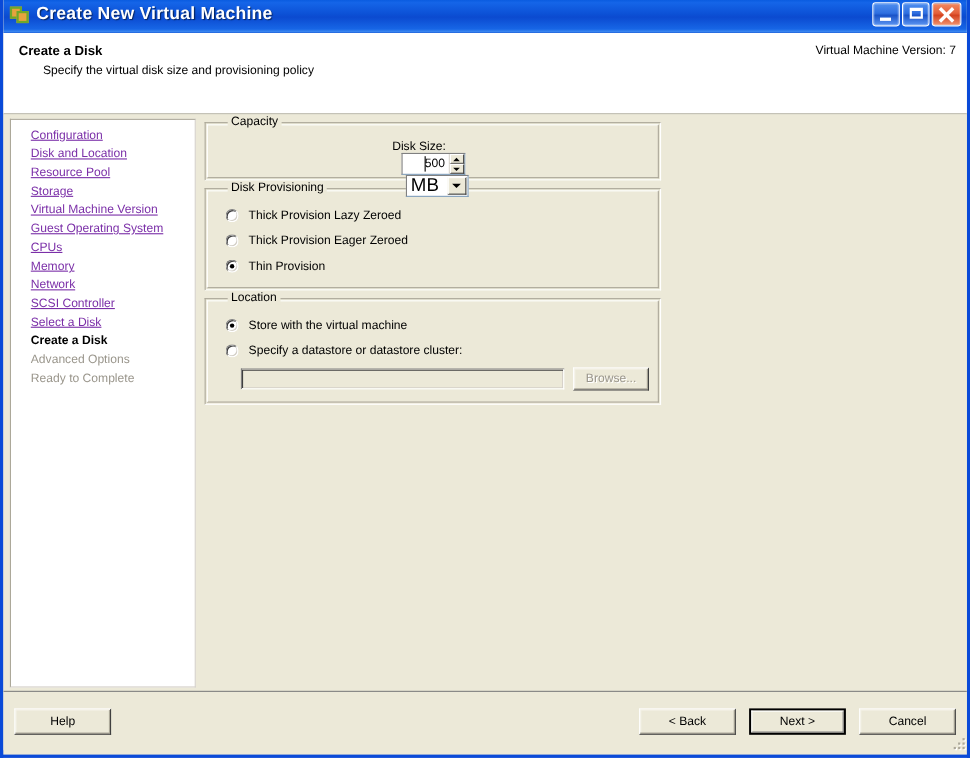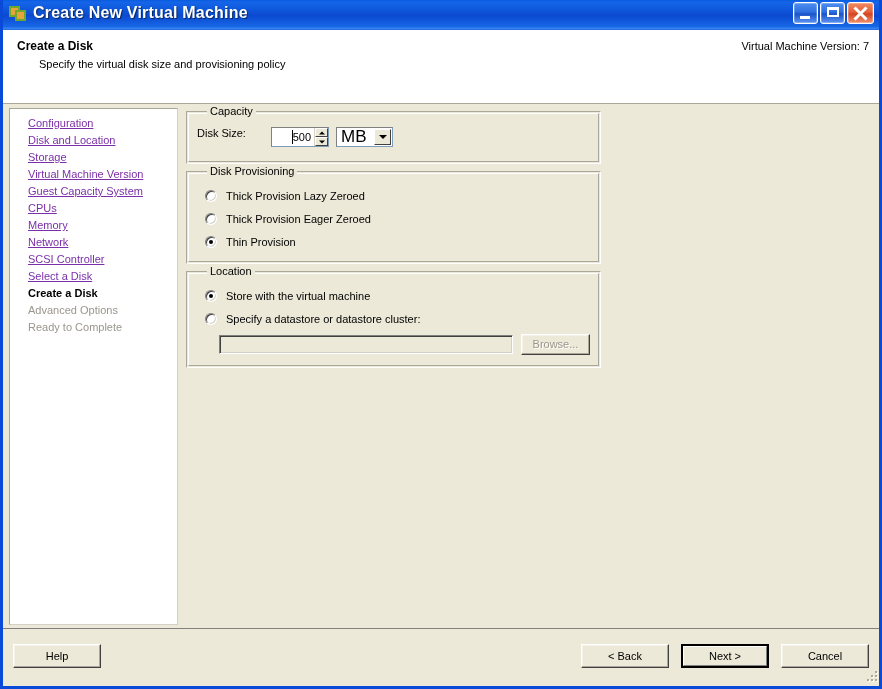--- a/index.html
+++ b/index.html
@@ -218,22 +218,24 @@
     padding: 0 3px;
     font-size: 11px;
     color: #000;
     z-index: 2;
   }
   .group-inner { position: relative; z-index: 1; }
 
   
   .cap-row {
     display: flex;
+    align-items: center;
     height: 22px;
     margin: 3px 0 4px 0;
+    flex-direction: column;
   }
   .cap-label {
     width: 74px;
     font-size: 11px;
   }
   .spinner {
     display: flex;
     align-items: stretch;
     width: 58px;
     height: 20px;
@@ -481,23 +483,24 @@
     <div class="header-sub">Specify the virtual disk size and provisioning policy</div>
     <div class="header-version">Virtual Machine Version: 7</div>
   </div>
 
   <div class="body">
 
     <div class="sidebar-wrap">
       <div class="sidebar">
         <div class="nav-item">Configuration</div>
         <div class="nav-item">Disk and Location</div>
+        <div class="nav-item">Resource Pool</div>
         <div class="nav-item">Storage</div>
         <div class="nav-item">Virtual Machine Version</div>
-        <div class="nav-item">Guest Capacity System</div>
+        <div class="nav-item">Guest Operating System</div>
         <div class="nav-item">CPUs</div>
         <div class="nav-item">Memory</div>
         <div class="nav-item">Network</div>
         <div class="nav-item">SCSI Controller</div>
         <div class="nav-item">Select a Disk</div>
         <div class="nav-item current">Create a Disk</div>
         <div class="nav-item disabled">Advanced Options</div>
         <div class="nav-item disabled">Ready to Complete</div>
       </div>
     </div>

